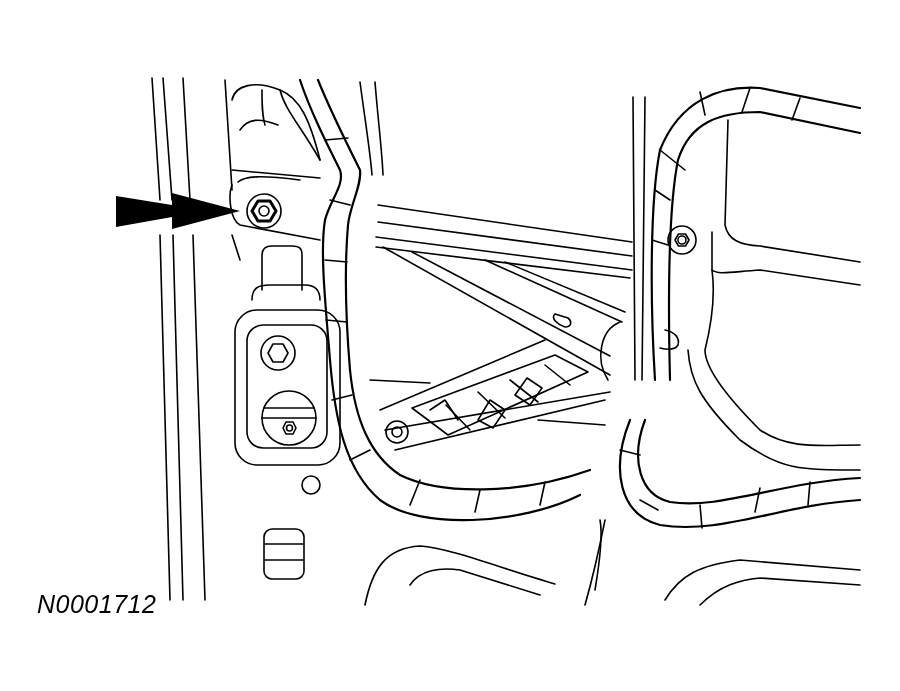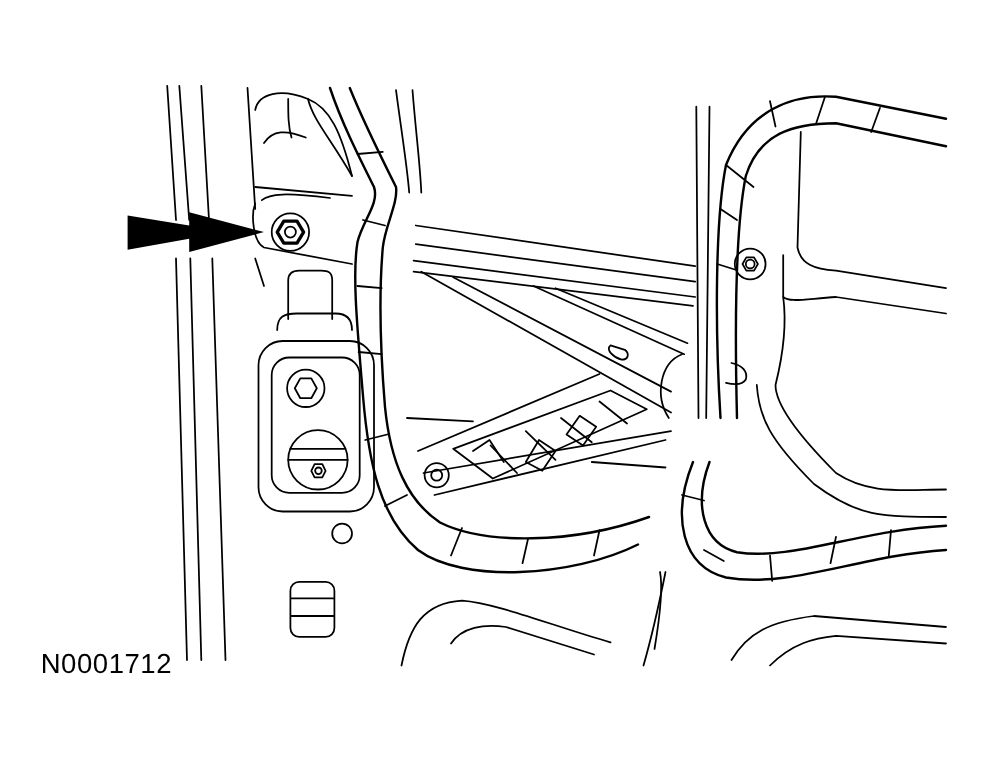--- a/index.html
+++ b/index.html
@@ -1,21 +1,21 @@
 <!DOCTYPE html>
 <html><head>
 <meta charset="utf-8">
 <style>
   html,body{margin:0;padding:0;background:#ffffff;}
   body{width:900px;height:691px;position:relative;overflow:hidden;font-family:"Liberation Sans",sans-serif;}
   #stage{position:absolute;left:0;top:0;width:900px;height:691px;}
   svg{position:absolute;left:0;top:0;}
   .ln{fill:none;stroke:#000;stroke-width:1.6;stroke-linecap:round;stroke-linejoin:round;}
   .lnb{fill:none;stroke:#000;stroke-width:2.2;stroke-linecap:round;stroke-linejoin:round;}
-  .label{position:absolute;left:37px;top:590px;font-size:25px;color:#000;letter-spacing:0.5px;}
+  .label{position:absolute;left:37px;top:590px;font-size:25px;color:#000;letter-spacing:0.5px;font-style:italic;}
 </style>
 </head>
 <body>
 
 <div id="stage">
 <svg width="900" height="691" viewBox="0 0 900 691">
 
   <g>
     <path class="ln" d="M152 78 L160 200"></path>
         <path class="ln" d="M160 235 L170 600"></path>

